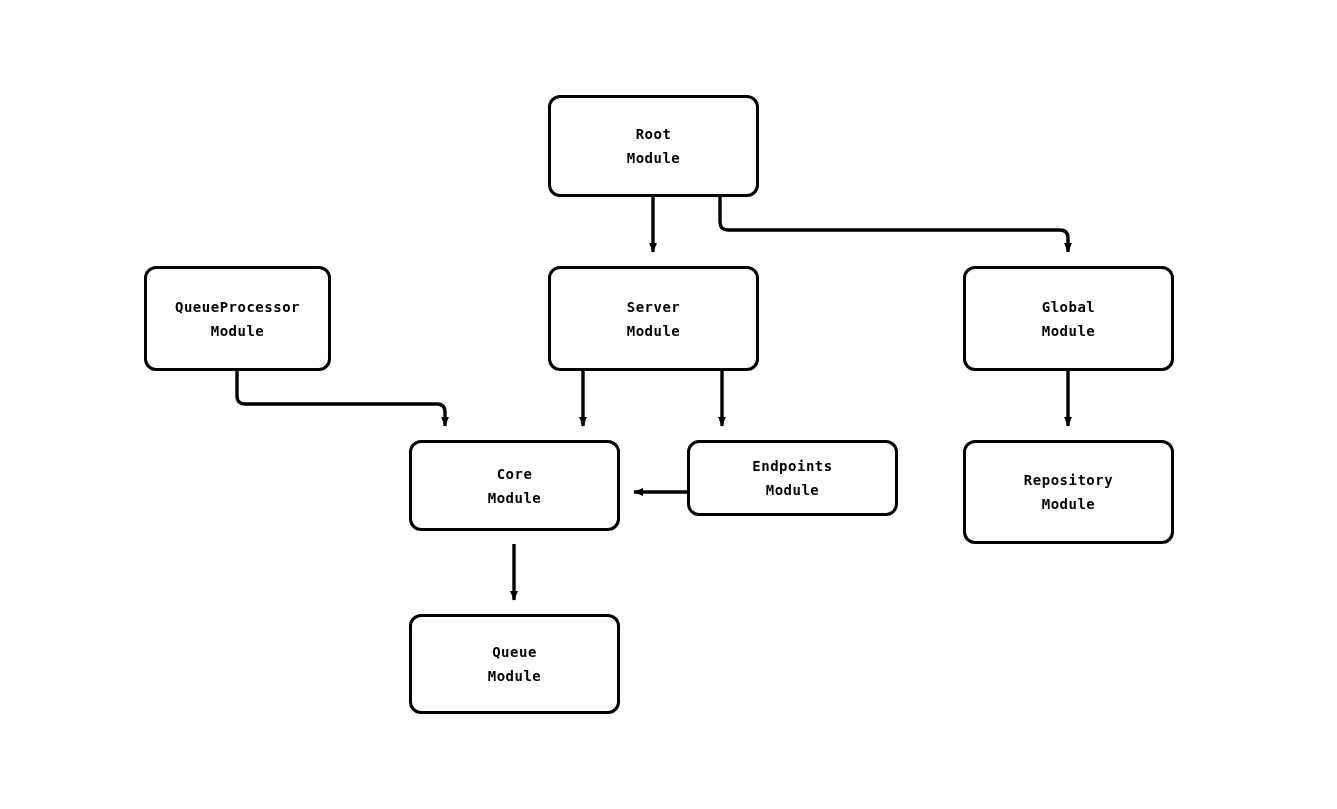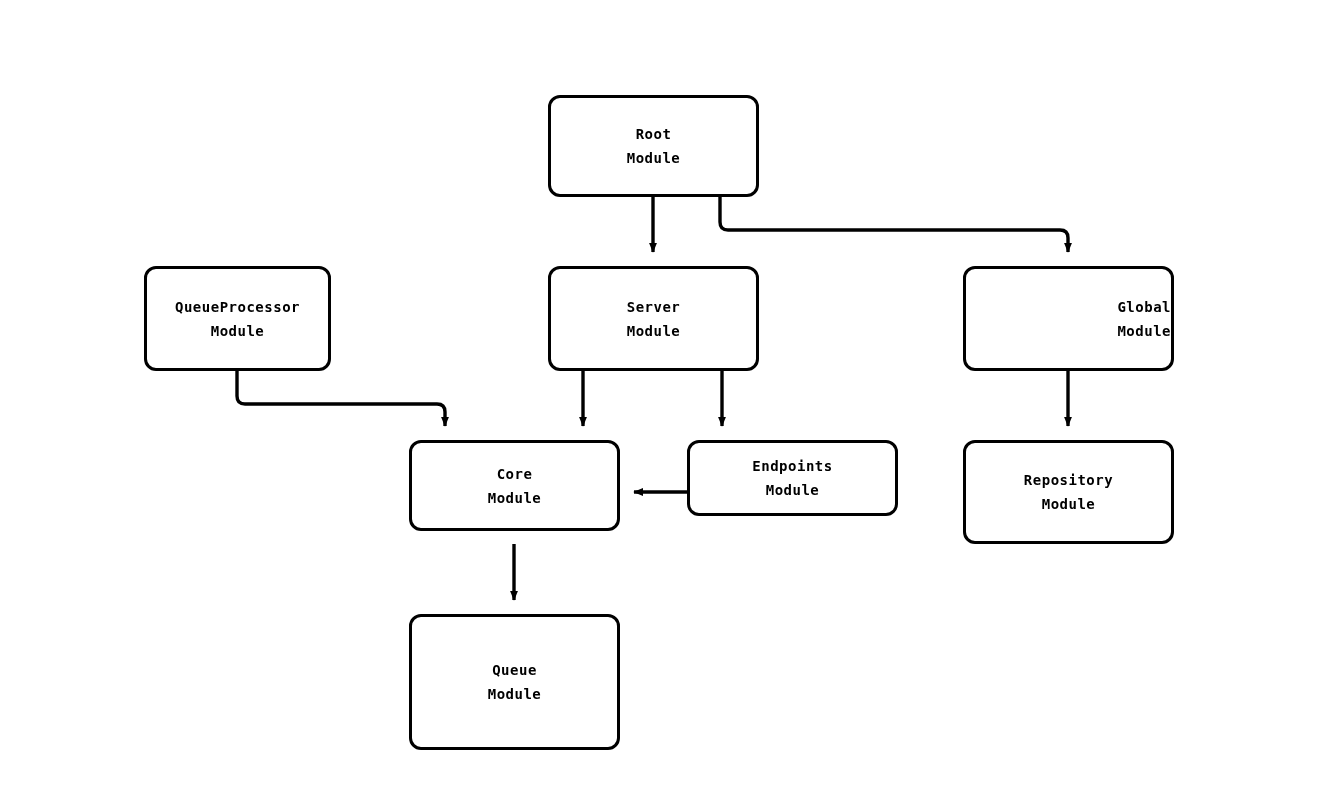--- a/index.html
+++ b/index.html
@@ -102,38 +102,38 @@
   <div class="node-box" style="left:144px; top:266px; width:187px; height:105px;">
     <div class="node-line">QueueProcessor</div>
     <div class="node-line">Module</div>
   </div>
 
   <div class="node-box" style="left:548px; top:266px; width:211px; height:105px;">
     <div class="node-line">Server</div>
     <div class="node-line">Module</div>
   </div>
 
-  <div class="node-box" style="left:963px; top:266px; width:211px; height:105px;align-items:flex-end;">
+  <div class="node-box" style="left:963px; top:266px; width:211px; height:105px;">
     <div class="node-line">Global</div>
     <div class="node-line">Module</div>
   </div>
 
   <div class="node-box" style="left:409px; top:440px; width:211px; height:91px;">
     <div class="node-line">Core</div>
     <div class="node-line">Module</div>
   </div>
 
   <div class="node-box" style="left:687px; top:440px; width:211px; height:76px;">
     <div class="node-line">Endpoints</div>
     <div class="node-line">Module</div>
   </div>
 
   <div class="node-box" style="left:963px; top:440px; width:211px; height:104px;">
     <div class="node-line">Repository</div>
     <div class="node-line">Module</div>
   </div>
 
-  <div class="node-box" style="left:409px; top:614px; width:211px; height:136px;">
+  <div class="node-box" style="left:409px; top:614px; width:211px; height:100px;">
     <div class="node-line">Queue</div>
     <div class="node-line">Module</div>
   </div>
 
 </div>
 
 </body></html>

